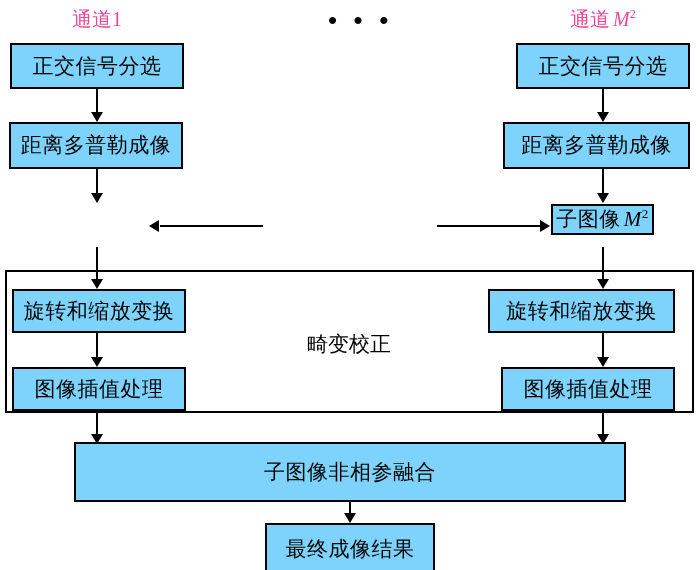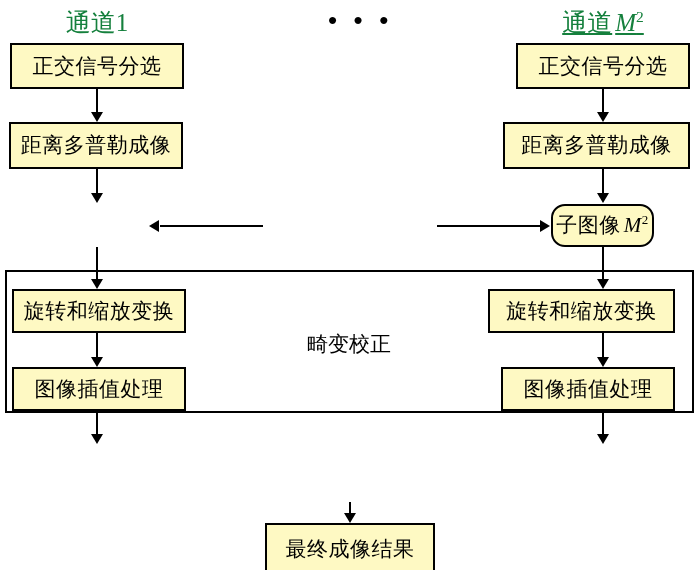--- a/index.html
+++ b/index.html
@@ -13,21 +13,21 @@
     height: 570px;
     background: #ffffff;
     font-family: "Liberation Serif", "DejaVu Serif", serif;
     overflow: hidden;
   }
   
   .box {
     position: absolute;
     box-sizing: border-box;
     border: 2px solid #000000;
-    background: #fef9c3;
+    background: #7dd3fc;
     display: flex;
     align-items: center;
     justify-content: center;
     color: #000000;
     line-height: 1;
     white-space: nowrap;
     z-index: 3;
   }
   .box .lbl {
     display: inline-block;
@@ -36,22 +36,22 @@
   }
   .box.group {
     border-width: 2px;
     display: block;
     z-index: 1;
     background: transparent;
   }
   
   .caption {
     position: absolute;
-    color: #15803d;
-    font-size: 25px;
+    color: #ec4899;
+    font-size: 20px;
     white-space: nowrap;
     z-index: 4;
   }
   .caption.center {
     text-align: center;
   }
   .mathvar {
     font-family: "Liberation Serif", "DejaVu Serif", serif;
     font-style: italic;
     padding-left: 3px;
@@ -121,21 +121,21 @@
 </style>
 </head>
 <body>
 
 <div id="canvas">
 
   <div class="caption center" style="left:10px; top:6px; width:174px;">通道1</div>
 
   <div class="dots" style="left:328px; top:6px;">• • •</div>
 
-  <div class="caption center" style="left:516px; top:6px; width:174px;text-decoration:underline;">
+  <div class="caption center" style="left:516px; top:6px; width:174px;">
     <span>通道</span><span class="mathvar">M</span><span class="sup">2</span>
   </div>
 
   <div class="box" style="left:10px; top:43px; width:174px; height:46px;">
     <span class="lbl">正交信号分选</span>
   </div>
 
   <div class="box" style="left:516px; top:43px; width:174px; height:46px;">
     <span class="lbl">正交信号分选</span>
   </div>
@@ -155,21 +155,21 @@
   </div>
 
   <div class="vline" style="left:96px; top:169px; height:25px;"></div>
   <div class="arrow-down" style="left:91px; top:193px;"></div>
 
   <div class="vline" style="left:602px; top:169px; height:25px;"></div>
   <div class="arrow-down" style="left:597px; top:193px;"></div>
 
 
 
-  <div class="box" style="left:551px; top:204px; width:103px; height:43px;border-radius:14px;">
+  <div class="box" style="left:551px; top:204px; width:103px; height:31px;">
     <span class="lbl">
       <span>子图像</span><span class="mathvar">M</span><span class="sup">2</span>
     </span>
   </div>
 
   <div class="hline" style="left:160px; top:225px; width:103px;"></div>
   <div class="arrow-left" style="left:149px; top:220px;"></div>
 
   <div class="hline" style="left:437px; top:225px; width:103px;"></div>
   <div class="arrow-right" style="left:540px; top:220px;"></div>
@@ -205,20 +205,23 @@
   <div class="box" style="left:501px; top:367px; width:174px; height:44px;">
     <span class="lbl">图像插值处理</span>
   </div>
 
   <div class="vline" style="left:96px; top:411px; height:31px;"></div>
   <div class="arrow-down" style="left:91px; top:434px;"></div>
 
   <div class="vline" style="left:602px; top:411px; height:31px;"></div>
   <div class="arrow-down" style="left:597px; top:434px;"></div>
 
+  <div class="box" style="left:74px; top:442px; width:552px; height:60px;">
+    <span class="lbl">子图像非相参融合</span>
+  </div>
 
   <div class="vline" style="left:349px; top:502px; height:13px;"></div>
   <div class="arrow-down" style="left:344px; top:513px;"></div>
 
   <div class="box" style="left:265px; top:523px; width:170px; height:53px;">
     <span class="lbl">最终成像结果</span>
   </div>
 
 </div>
 

